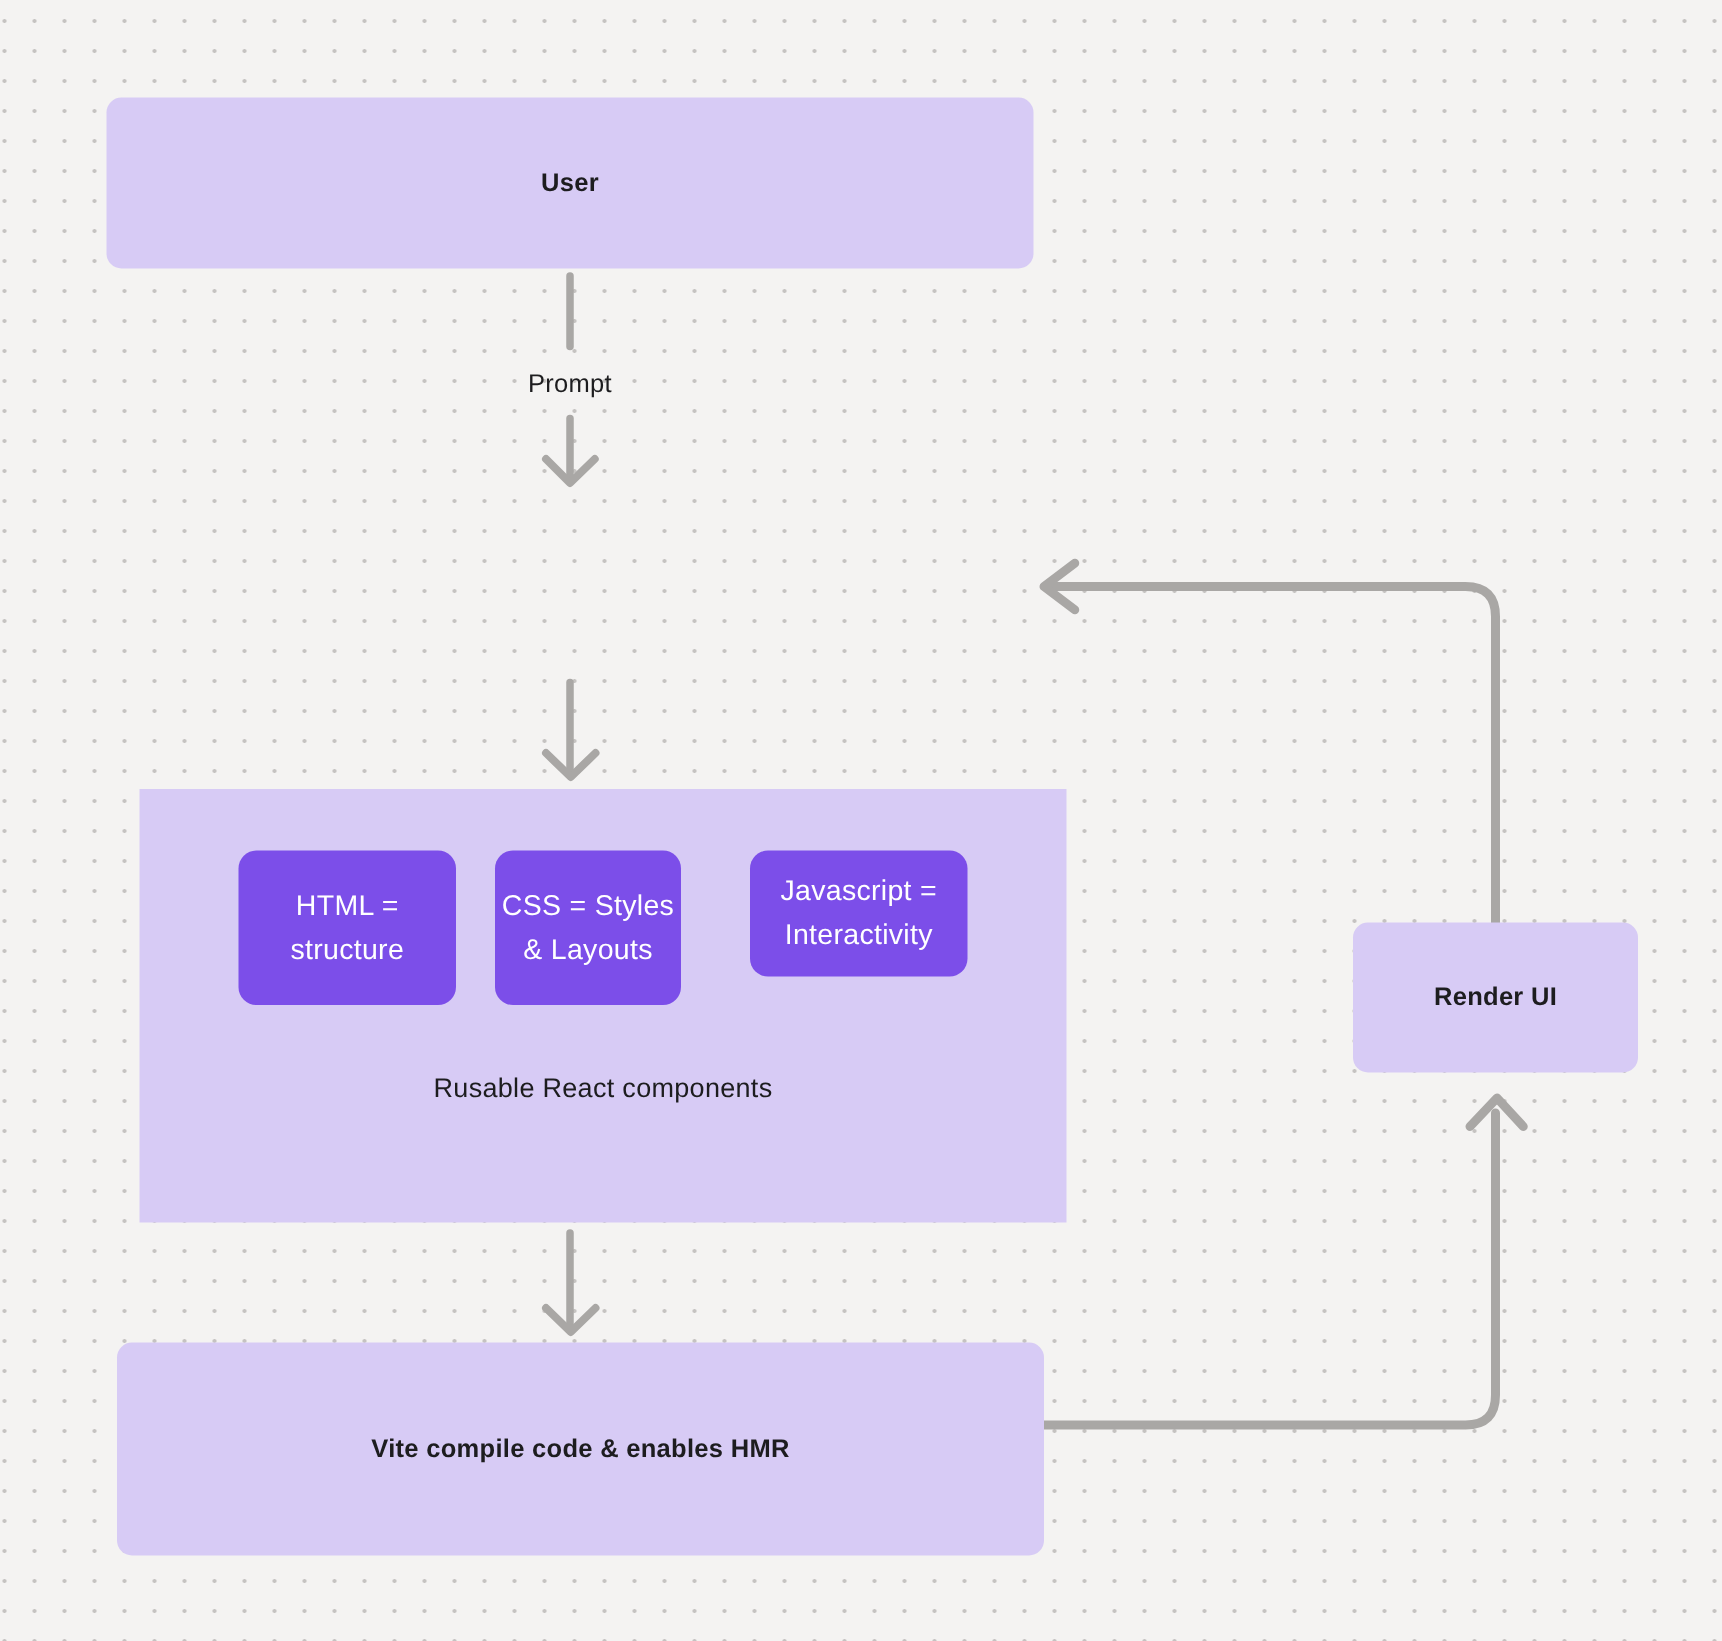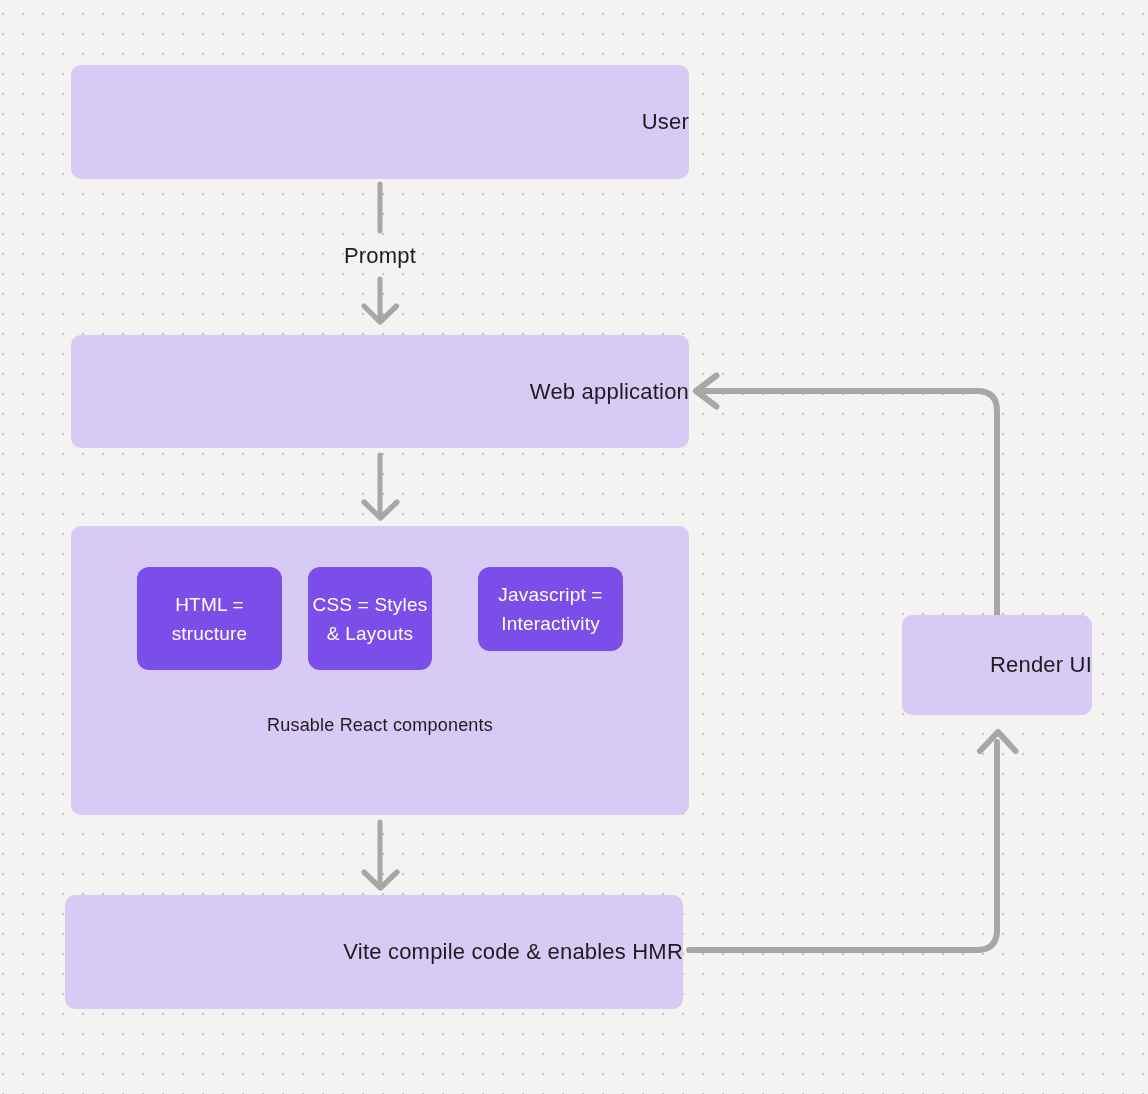--- a/index.html
+++ b/index.html
@@ -37,27 +37,27 @@
     stroke: var(--connector);
     stroke-linecap: round;
     stroke-linejoin: round;
   }
   .node {
     position: absolute;
     background: var(--box-light);
     border-radius: 10px;
     display: flex;
     align-items: center;
-    justify-content: flex-end;
+    justify-content: center;
     color: var(--text-dark);
-    font-size: 22px;
-    font-weight: 400;
+    font-size: 17px;
+    font-weight: 700;
     letter-spacing: 0.2px;
   }
-  .node-group { position: absolute; background: var(--box-light); border-radius: 10px; }
+  .node-group { position: absolute; background: var(--box-light); border-radius: 0; margin-left: 22px; }
   .chip {
     position: absolute;
     background: var(--box-accent);
     border-radius: 12px;
     color: var(--text-light);
     display: flex;
     align-items: center;
     justify-content: center;
     text-align: center;
     font-size: 19px;
@@ -73,21 +73,21 @@
     width: 100%;
     text-align: center;
     font-size: 18px;
     font-weight: 500;
     color: var(--text-dark);
     letter-spacing: 0.2px;
   }
   .edge-label {
     position: absolute;
     transform: translate(-50%, -50%);
-    font-size: 22px;
+    font-size: 17px;
     font-weight: 500;
     color: var(--text-dark);
     letter-spacing: 0.2px;
     white-space: nowrap;
     text-align: right;
   }
 </style>
 </head>
 <body>
 
@@ -112,41 +112,38 @@
     <path d="M997 616 V411 Q997 391 977 391 H703" stroke-width="6"></path>
     <path d="M716.5 375.5 L696 391 L716.5 406.5" stroke-width="6"></path>
   </svg>
 
   <div class="node" style="left:71px; top:65px; width:618px; height:114px;">
     <span>User</span>
   </div>
 
   <div class="edge-label" style="left:380px; top:256px;">Prompt</div>
 
-  <div class="node" style="left:71px; top:335px; width:618px; height:113px;">
-    <span>Web application</span>
-  </div>
 
   <div class="node-group" style="left:71px; top:526px; width:618px; height:289px;">
     <div class="chip" style="left:66px; top:41px; width:145px; height:103px;">
       <span>HTML =
 structure</span>
     </div>
     <div class="chip" style="left:237px; top:41px; width:124px; height:103px;">
       <span>CSS = Styles
 &amp; Layouts</span>
     </div>
     <div class="chip" style="left:407px; top:41px; width:145px; height:84px;">
       <span>Javascript =
 Interactivity</span>
     </div>
     <div class="group-caption">Rusable React components</div>
   </div>
 
-  <div class="node" style="left:65px; top:895px; width:618px; height:114px;">
+  <div class="node" style="left:78px; top:895px; width:618px; height:142px;">
     <span>Vite compile code &amp; enables HMR</span>
   </div>
 
   <div class="node" style="left:902px; top:615px; width:190px; height:100px;">
     <span>Render UI</span>
   </div>
 
 </div>
 
 </body></html>

